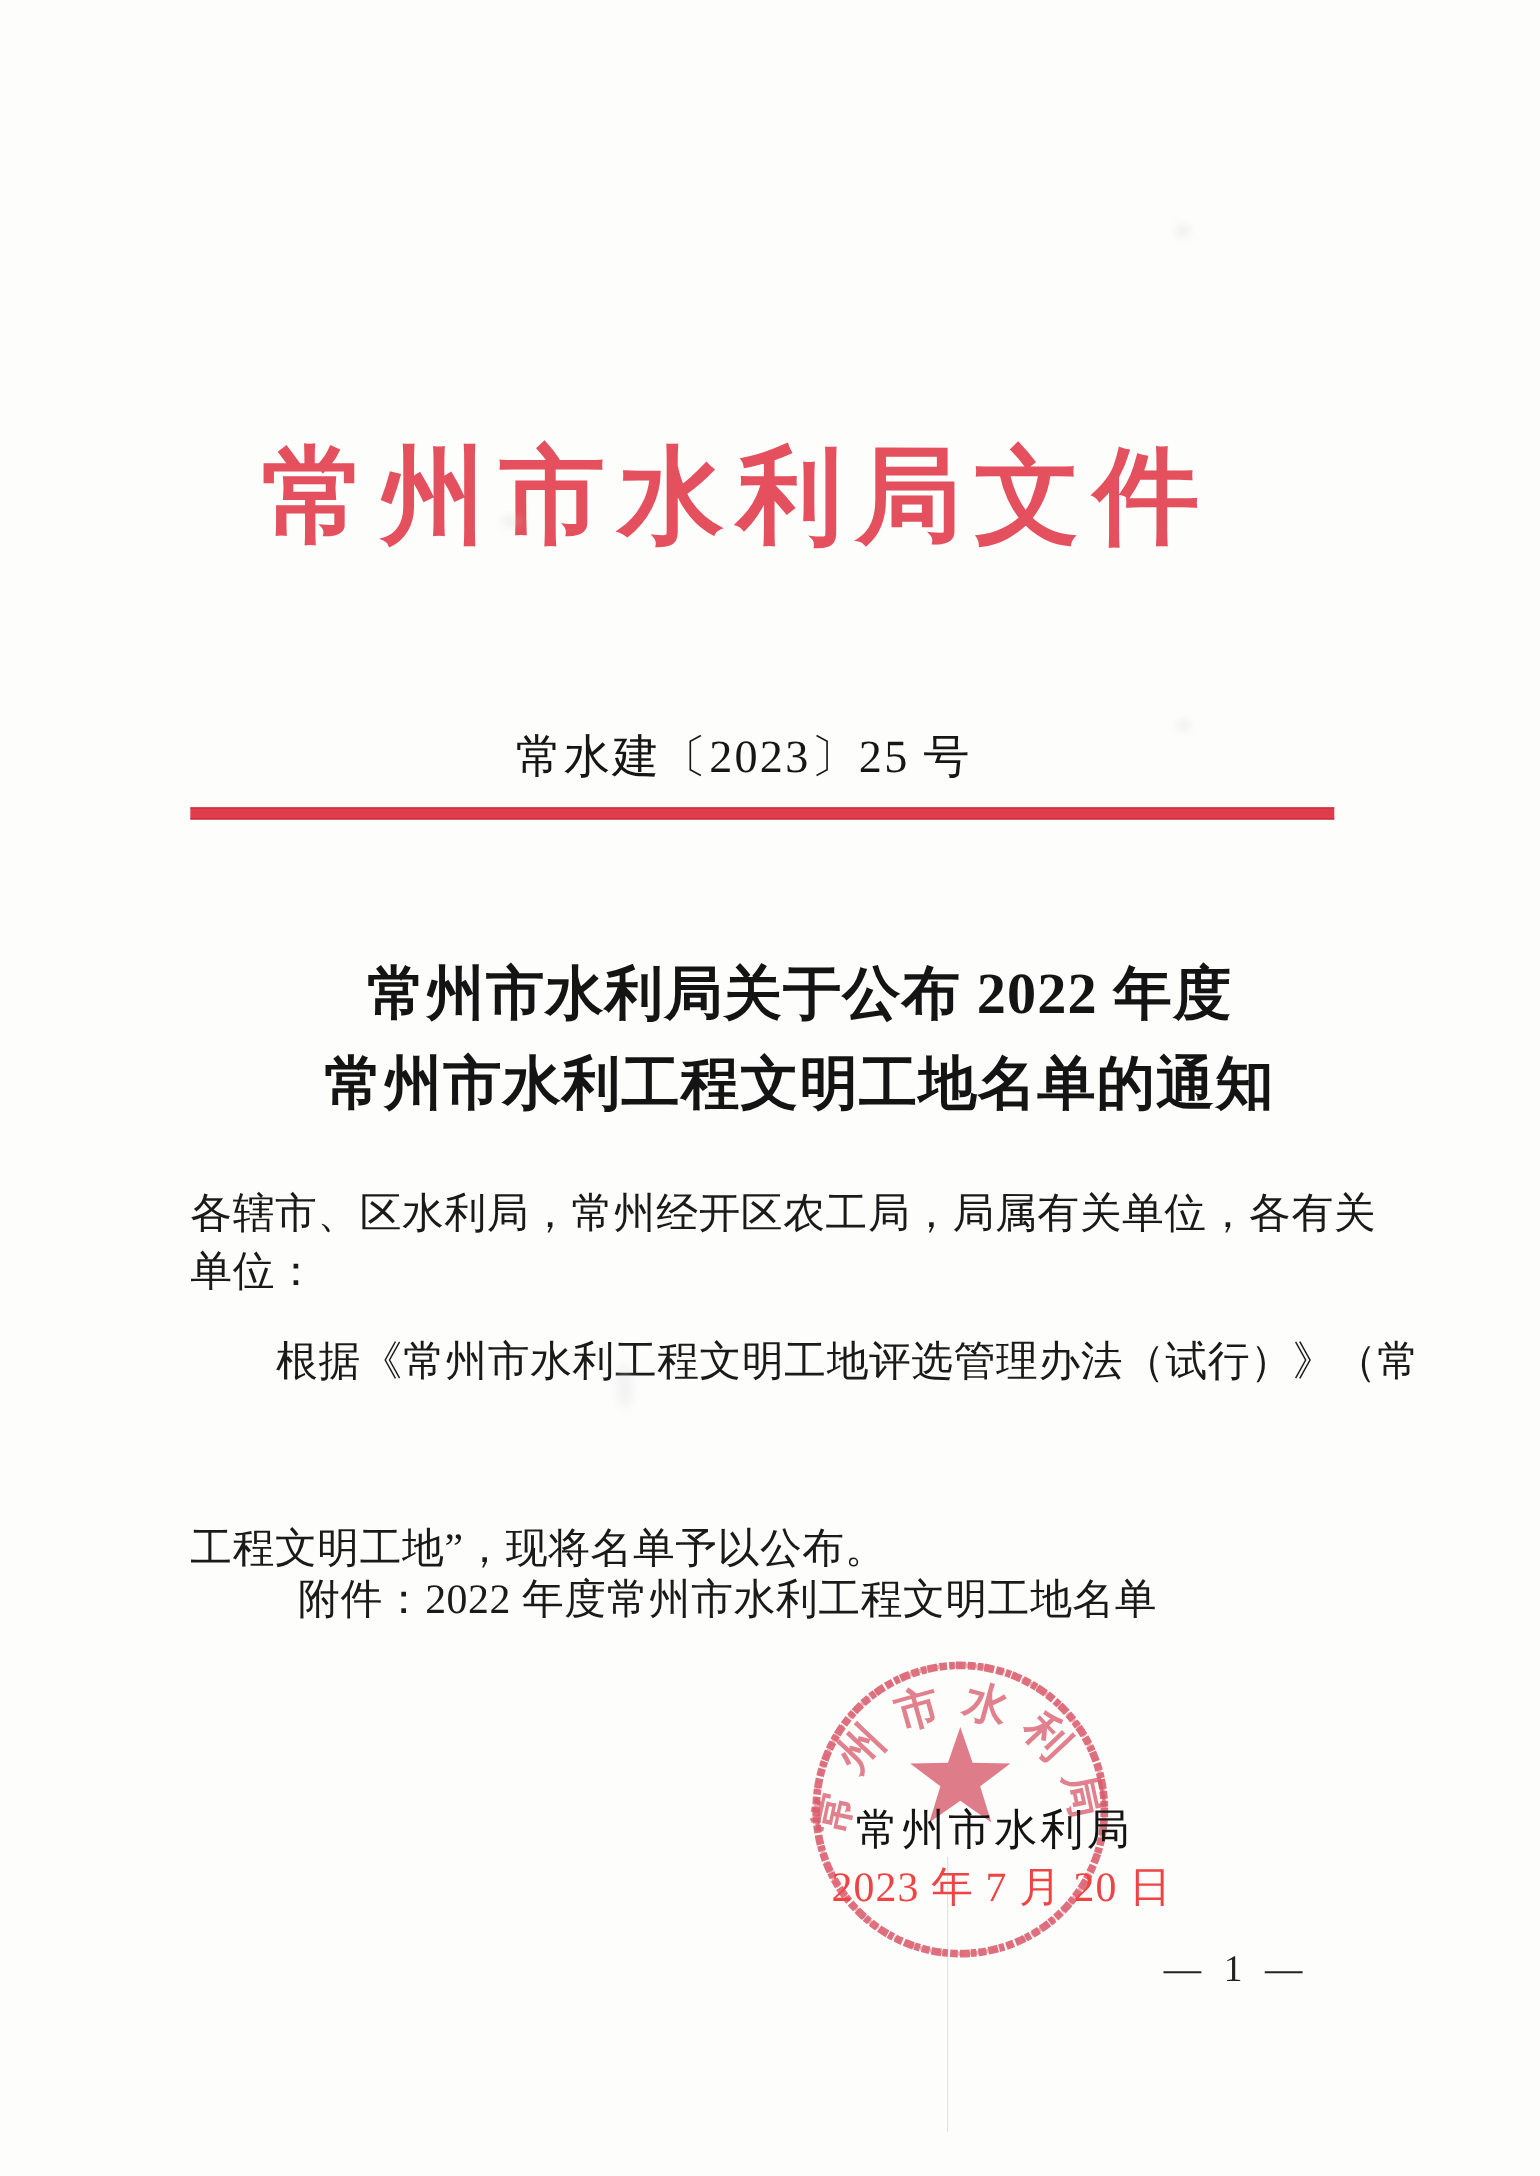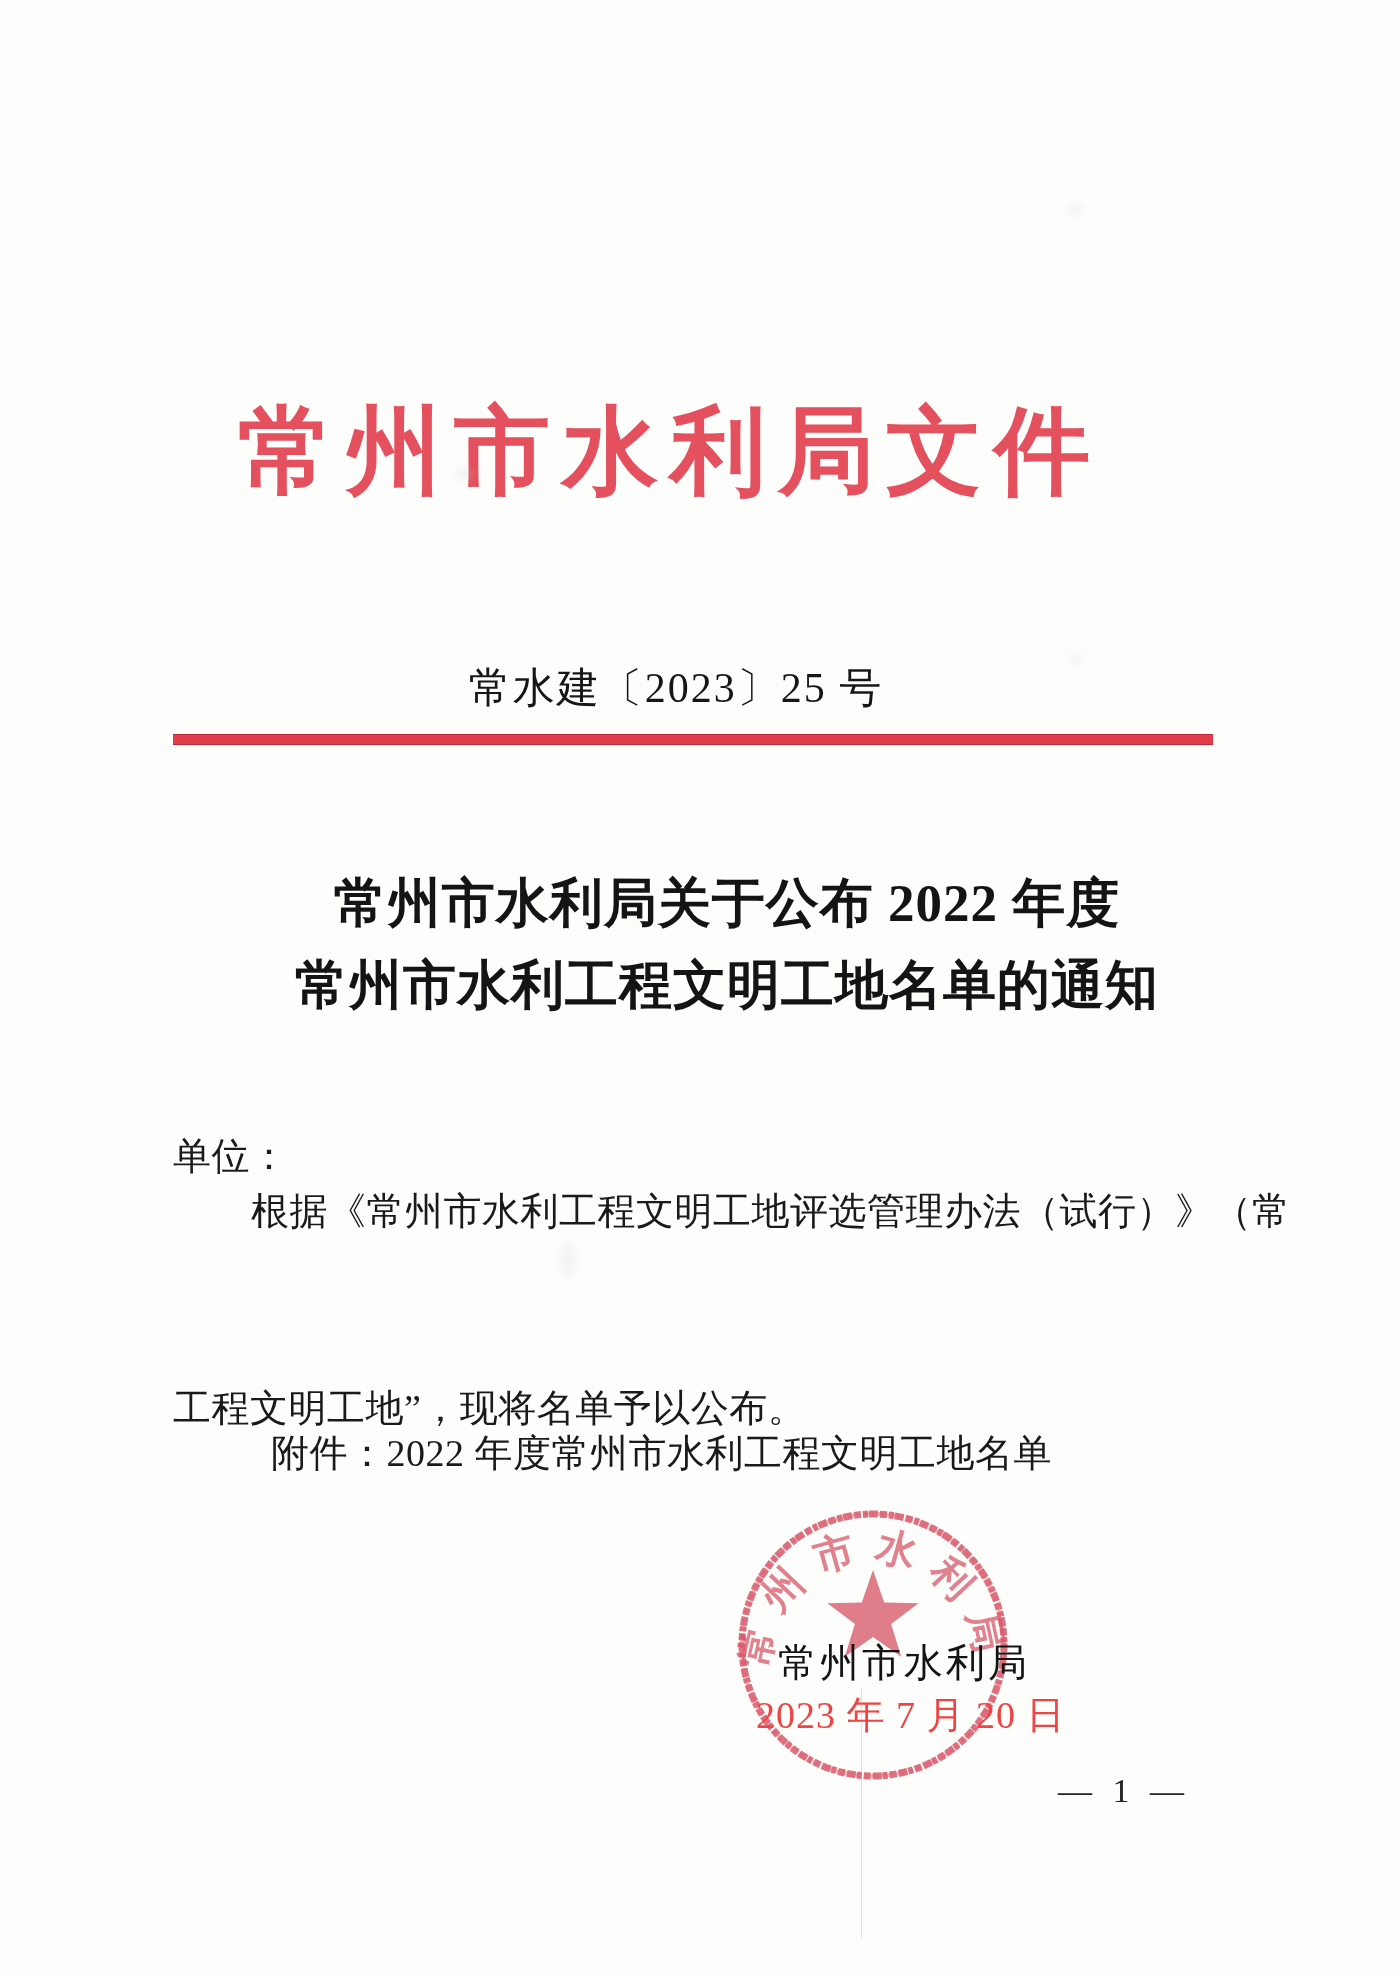--- a/index.html
+++ b/index.html
@@ -51,21 +51,21 @@
   .doc-title.l2{top:950px;}
   
   .body-line{
     position:absolute;left:173px;
     width:1090px;
     font-size:38px;line-height:46px;
     color:#1a1a1a;
     white-space:nowrap;
     letter-spacing:0.5px;
   }
-  .indent{padding-left:78px;}
+  .indent{padding-left:78px;margin-top:27px;}
   .attachment{
     position:absolute;left:271px;top:1428px;
     font-size:38px;color:#1a1a1a;
     white-space:nowrap;letter-spacing:0.5px;text-align:right;
   }
   
   .sig-org{
     position:absolute;left:778px;top:1636px;
     font-size:39px;color:#141414;letter-spacing:3px;white-space:nowrap;
   }
@@ -107,20 +107,21 @@
 
   <div class="letterhead">常州市水利局文件</div>
 
   <div class="doc-number">常水建〔2023〕25 号</div>
 
   <div class="red-rule"></div>
 
   <div class="doc-title l1">常州市水利局关于公布 2022 年度</div>
   <div class="doc-title l2">常州市水利工程文明工地名单的通知</div>
 
+  <div class="body-line" style="top:1080px">各辖市、区水利局，常州经开区农工局，局属有关单位，各有关</div>
   <div class="body-line" style="top:1133px">单位：</div>
   <div class="body-line indent" style="top:1188px">根据《常州市水利工程文明工地评选管理办法（试行）》（常</div>
   <div class="body-line" style="top:1385px">工程文明工地”，现将名单予以公布。</div>
 
   <div class="attachment">附件：2022 年度常州市水利工程文明工地名单</div>
 
   <svg class="seal" viewBox="0 0 284 284" xmlns="http://www.w3.org/2000/svg">
     <g opacity="0.82">
       <circle cx="142" cy="142" r="131" fill="none" stroke="#cf3449" stroke-width="7" stroke-dasharray="7 2 5 1 9 2" opacity="0.85"></circle>
       <circle cx="142" cy="142" r="131" fill="none" stroke="#d8495c" stroke-width="4" stroke-dasharray="3 4 6 2" opacity="0.55"></circle>

